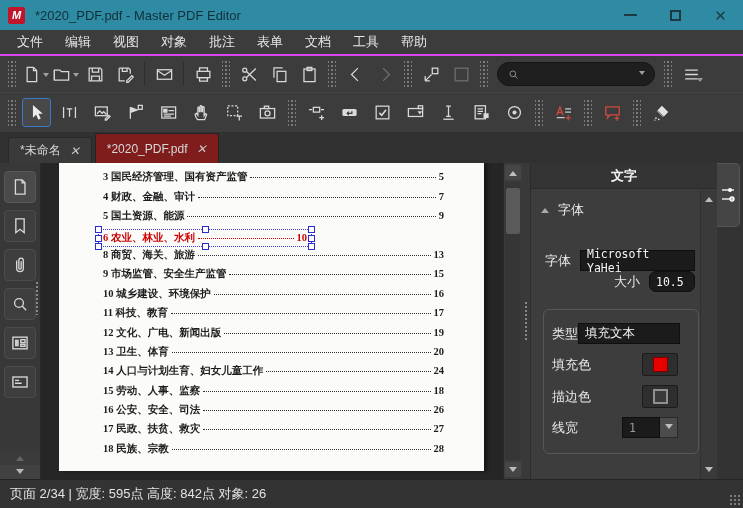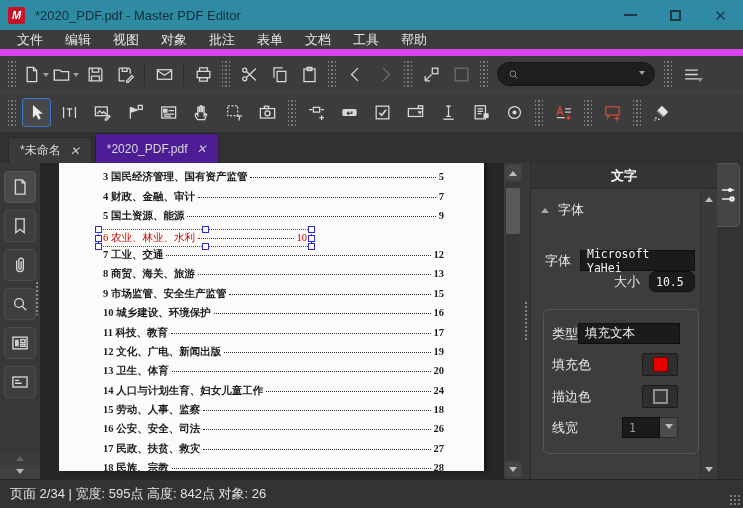--- a/index.html
+++ b/index.html
@@ -12,21 +12,21 @@
   .logo{width:17px;height:17px;background:#c0152b;border-radius:2px;color:#fff;font-weight:700;
         font-size:11px;display:flex;align-items:center;justify-content:center;font-style:italic;}
   .win-title{margin-left:10px;font-size:13px;color:#10303a;flex:1;white-space:nowrap;}
   .winctl{width:45px;height:30px;display:flex;align-items:center;justify-content:center;}
   .ic-min{width:13px;height:2px;background:#1d3a44;}
   .ic-max{width:11px;height:11px;border:2px solid #1d3a44;}
   .ic-close{font-size:15px;color:#1d3a44;line-height:1;}
 
   
   .menubar{height:26px;background:#3c3c3c;display:flex;align-items:stretch;padding-left:6px;
-           border-bottom:7px solid #d946ef;flex:none;}
+           border-bottom:2px solid #d946ef;flex:none;}
   .menu-item{padding:0 11px;font-size:13px;color:#e6e6e6;display:flex;align-items:center;cursor:default;}
 
   
   .toolbar{display:flex;align-items:center;background:#3c3c3c;flex:none;padding:0 4px;}
   .tb1{height:37px;border-bottom:1px solid #444;}
   .tb2{height:40px;border-bottom:1px solid #303030;}
   .tbtn{width:30px;height:28px;display:flex;align-items:center;justify-content:center;
         background:transparent;border:1px solid transparent;border-radius:3px;padding:0;position:relative;}
   .tb2 .tbtn{width:29px;height:29px;margin:0 2px;}
   .tbtn.active{border:1px solid #3a78c8;background:#484848;}
@@ -42,21 +42,21 @@
   .searchbox input{flex:1;background:transparent;border:none;outline:none;color:#ddd;font-size:12px;
                    min-width:0;margin:0 4px;}
   .menu-caret{position:absolute;right:2px;bottom:2px;width:0;height:0;border:3px solid transparent;
               border-top:4px solid #9a9a9a;}
 
   
   .tabbar{height:30px;background:#313131;display:flex;align-items:flex-end;padding-left:8px;flex:none;}
   .tab{height:26px;display:flex;align-items:center;gap:9px;padding:0 11px;margin-right:3px;
        background:#3a3a3a;border:1px solid #2a2a2a;border-bottom:none;border-radius:3px 3px 0 0;
        color:#d8d8d8;font-size:12px;white-space:nowrap;}
-  .tab.active{height:30px;background:#4c1d95;border-color:#242424;}
+  .tab.active{height:30px;background:#7f1d1d;border-color:#242424;}
   .tab-close{font-size:12px;color:#c9c9c9;font-style:italic;line-height:1;}
 
   
   .main{flex:1;display:flex;min-height:0;background:#2a2a2a;}
 
   
   .sidebar{width:41px;background:#383838;border-right:1px solid #2a2a2a;display:flex;flex-direction:column;
            align-items:center;padding-top:8px;gap:7px;position:relative;flex:none;}
   .side-btn{width:32px;height:32px;background:#3e3e3e;border:1px solid #4c4c4c;border-radius:4px;
             display:flex;align-items:center;justify-content:center;padding:0;flex:none;}
@@ -74,21 +74,21 @@
   .viewport{flex:1;position:relative;background:#262626;overflow:hidden;min-width:0;padding-left:20px;}
   .page{position:absolute;left:18px;top:0;bottom:8px;width:calc(100% - 37px);background:#fbfbf9;
         overflow:hidden;padding:0 40px 0 44px;box-shadow:3px 0 4px rgba(0,0,0,.45);}
   .toc{margin-top:-12px;}
   .toc-row{display:flex;align-items:baseline;height:19.4px;font-family:"Liberation Serif",serif;
            font-weight:700;font-size:10.5px;color:#1c1c1c;white-space:nowrap;}
   .lead{flex:1;margin:0 3px;border-bottom:1.5px dotted #2e2e2e;transform:translateY(-2px);min-width:8px;}
   .sel-line{height:19.4px;display:flex;align-items:center;}
   .sel-box{position:relative;display:flex;align-items:baseline;width:214px;margin-left:-5px;
            border:1px dotted #3c3cd8;padding:1px 4px;color:#cf0000;font-family:"Liberation Serif",serif;
-           font-weight:400;font-size:10.5px;white-space:nowrap;}
+           font-weight:700;font-size:10.5px;white-space:nowrap;}
   .sel-box .lead{border-bottom-color:#cf0000;}
   .h{position:absolute;width:7px;height:7px;background:#fff;border:1.5px solid #2b2bd0;}
   .h.tl{left:-4px;top:-4px}.h.tm{left:calc(50% - 3.5px);top:-4px}.h.tr{right:-4px;top:-4px}
   .h.ml{left:-4px;top:calc(50% - 3.5px)}.h.mr{right:-4px;top:calc(50% - 3.5px)}
   .h.bl{left:-4px;bottom:-4px}.h.bm{left:calc(50% - 3.5px);bottom:-4px}.h.br{right:-4px;bottom:-4px}
 
   
   .vscroll{width:19px;background:#3c3c3c;border-left:1px solid #2a2a2a;display:flex;flex-direction:column;
            align-items:center;padding:2px 1px;flex:none;}
   .vs-btn{width:16px;height:15px;background:#464646;border:none;border-radius:2px;display:flex;
@@ -577,25 +577,20 @@
                 <span class="h tm"></span>
                 <span class="h tr"></span>
                 <span class="h ml"></span>
                 <span class="h mr"></span>
                 <span class="h bl"></span>
                 <span class="h bm"></span>
                 <span class="h br"></span>
               </div>
             </div>
             <div class="toc-row">
-              <span>7 工业、交通</span>
-              <span class="lead"></span>
-              <span>12</span>
-            </div>
-            <div class="toc-row">
               <span>8 商贸、海关、旅游</span>
               <span class="lead"></span>
               <span>13</span>
             </div>
             <div class="toc-row">
               <span>9 市场监管、安全生产监管</span>
               <span class="lead"></span>
               <span>15</span>
             </div>
             <div class="toc-row">

